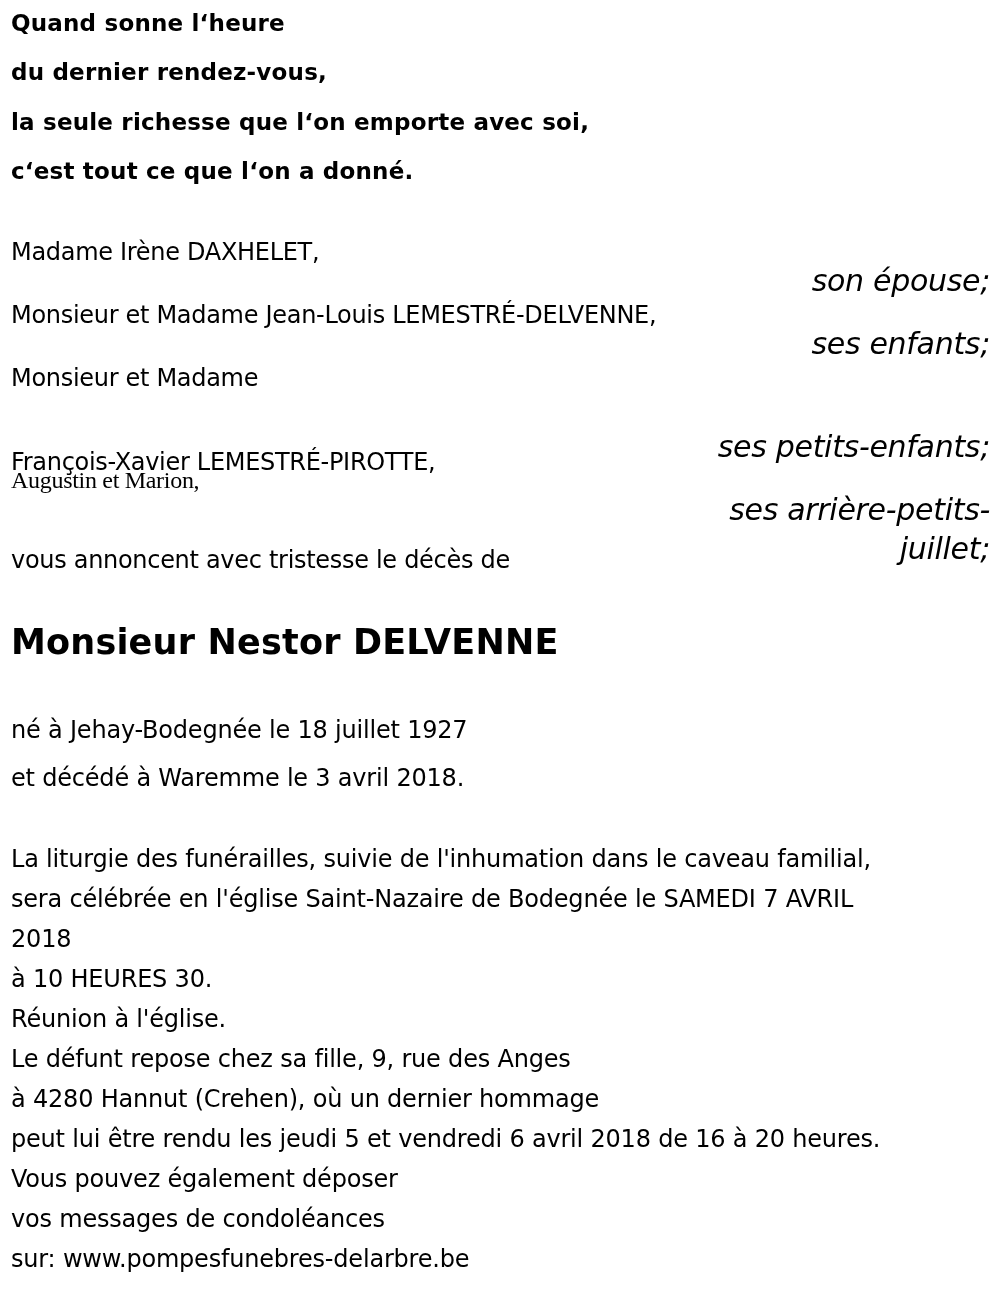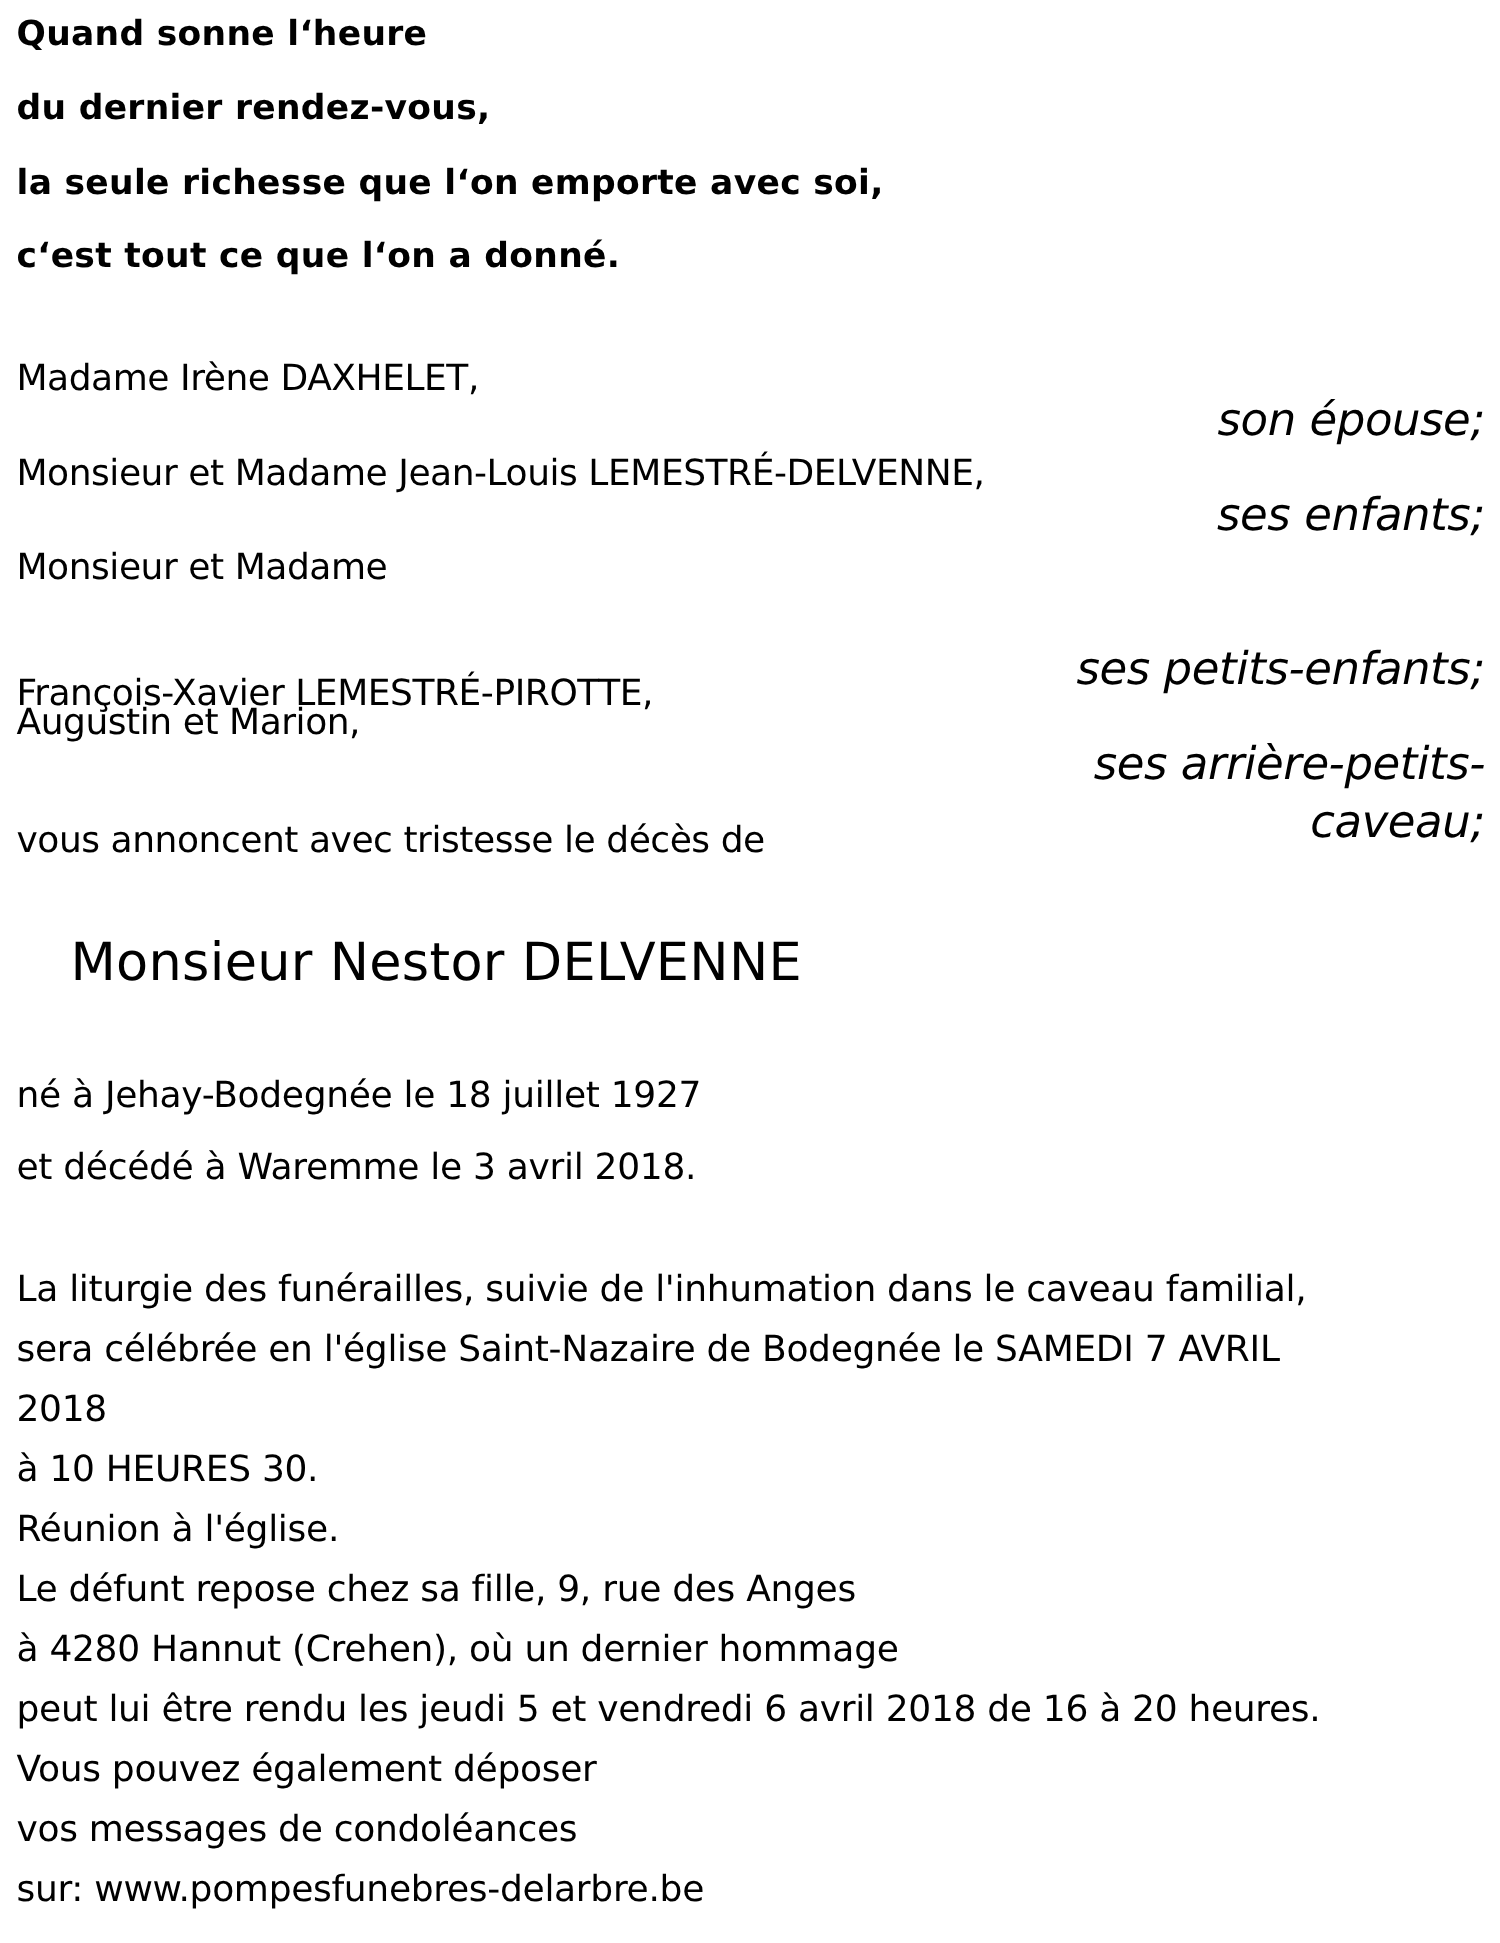--- a/index.html
+++ b/index.html
@@ -29,24 +29,23 @@
     }
     .relation {
       right: 10px;
       font-style: italic;
       font-size: 30px;
       text-align: right;
       letter-spacing: -0.3px;
     }
     .deceased-name {
       left: 11px;
-      font-weight: normal;
+      font-weight: bold;
       font-size: 35px;
       letter-spacing: 0.2px;
-      margin-left: 36px;
     }
     .info {
       left: 11px;
       font-size: 24px;
       letter-spacing: -0.2px;
     }
     .ceremony {
       left: 11px;
       font-size: 24px;
       letter-spacing: -0.2px;
@@ -66,23 +65,23 @@
   <div class="abs family" style="top:238px;">Madame Irène DAXHELET,</div>
   <div class="abs relation" style="top:263px;">son épouse;</div>
 
   <div class="abs family" style="top:301px;">Monsieur et Madame Jean-Louis LEMESTRÉ-DELVENNE,</div>
   <div class="abs relation" style="top:326px;">ses enfants;</div>
 
   <div class="abs family" style="top:364px;">Monsieur et Madame</div>
   <div class="abs family" style="top:404px;margin-top:44px;">François-Xavier LEMESTRÉ-PIROTTE,</div>
   <div class="abs relation" style="top:429px;text-align:center;">ses petits-enfants;</div>
 
-  <div class="abs family" style="top:467px;">Augustin et Marion,</div>
+  <div class="abs family" style="top:467px;font-family:Liberation Serif, serif;">Augustin et Marion,</div>
   <div class="abs relation" style="top:492px;">ses arrière-petits-</div>
-  <div class="abs relation" style="top:531px;">caveau;</div>
+  <div class="abs relation" style="top:531px;">juillet;</div>
 
   <div class="abs family" style="top:546px;">vous annoncent avec tristesse le décès de</div>
 </div>
 
 <div class="abs deceased-name" style="top:622px;">Monsieur Nestor DELVENNE</div>
 <div class="abs info" style="top:716px;">né à Jehay-Bodegnée le 18 juillet 1927</div>
 <div class="abs info" style="top:764px;">et décédé à Waremme le 3 avril 2018.</div>
 
 <div>
   <div class="abs ceremony" style="top:845px;">La liturgie des funérailles, suivie de l'inhumation dans le caveau familial,</div>

